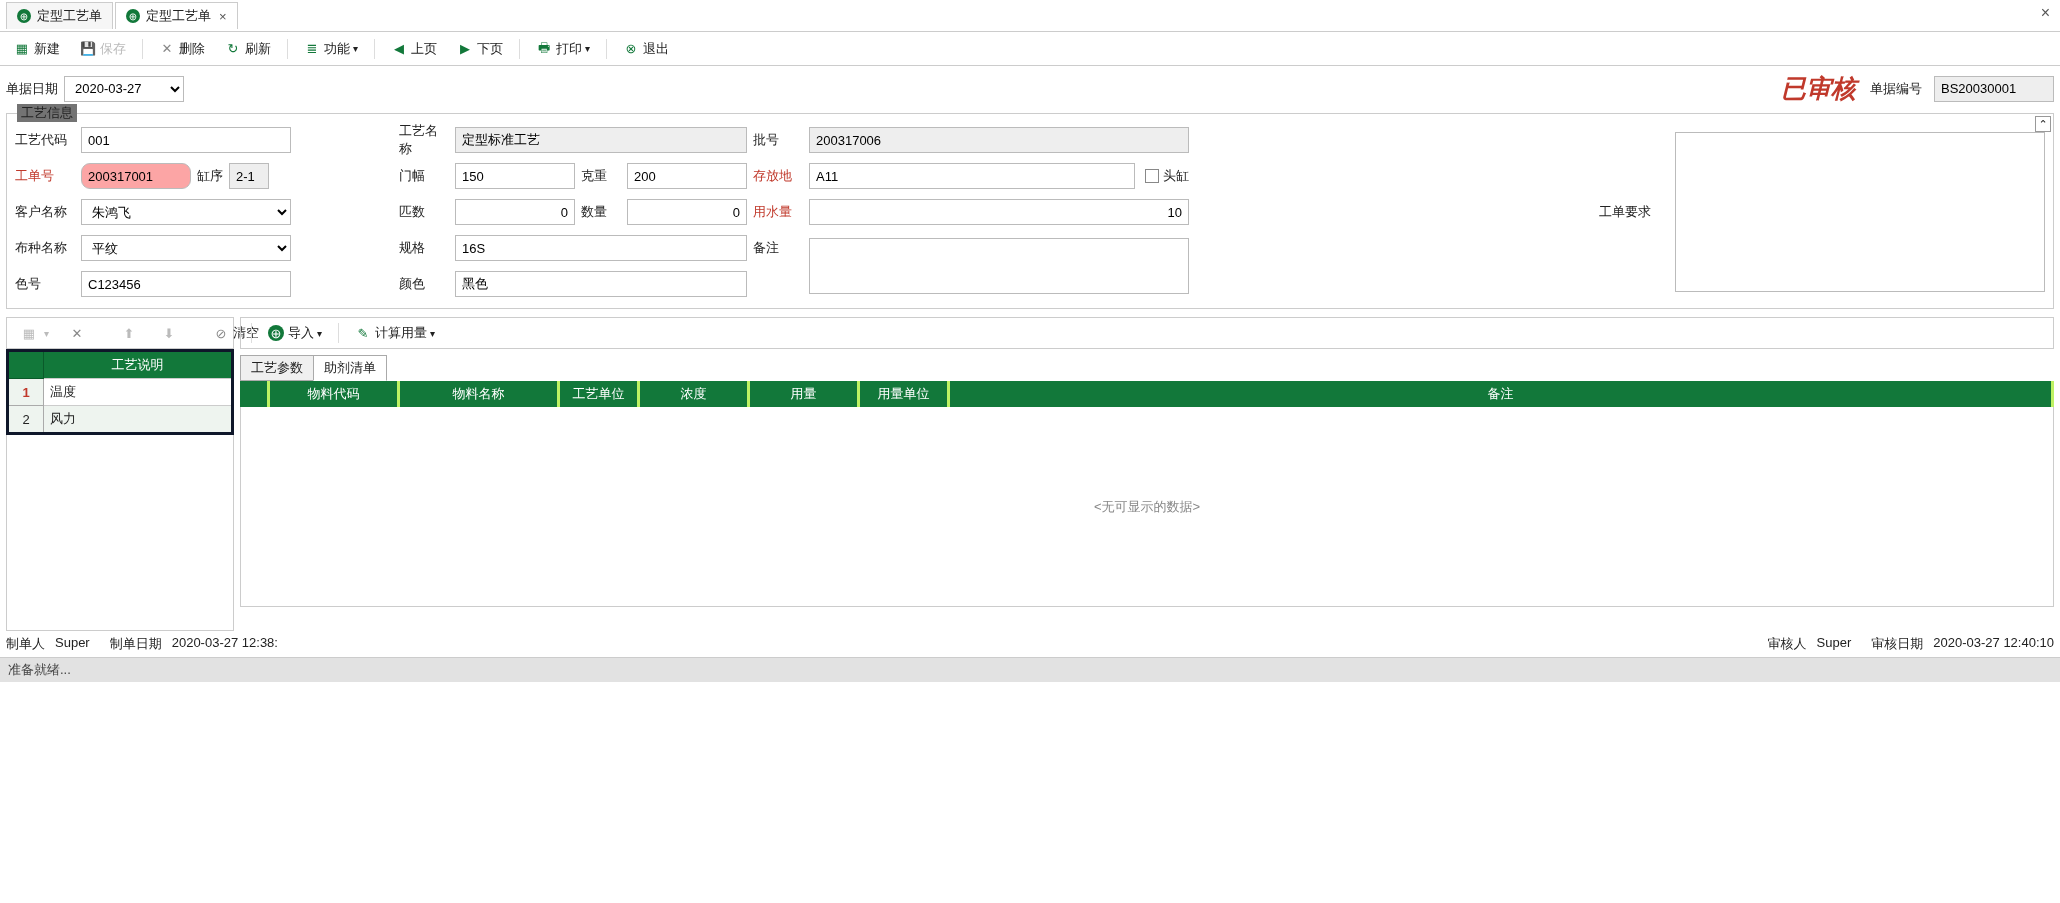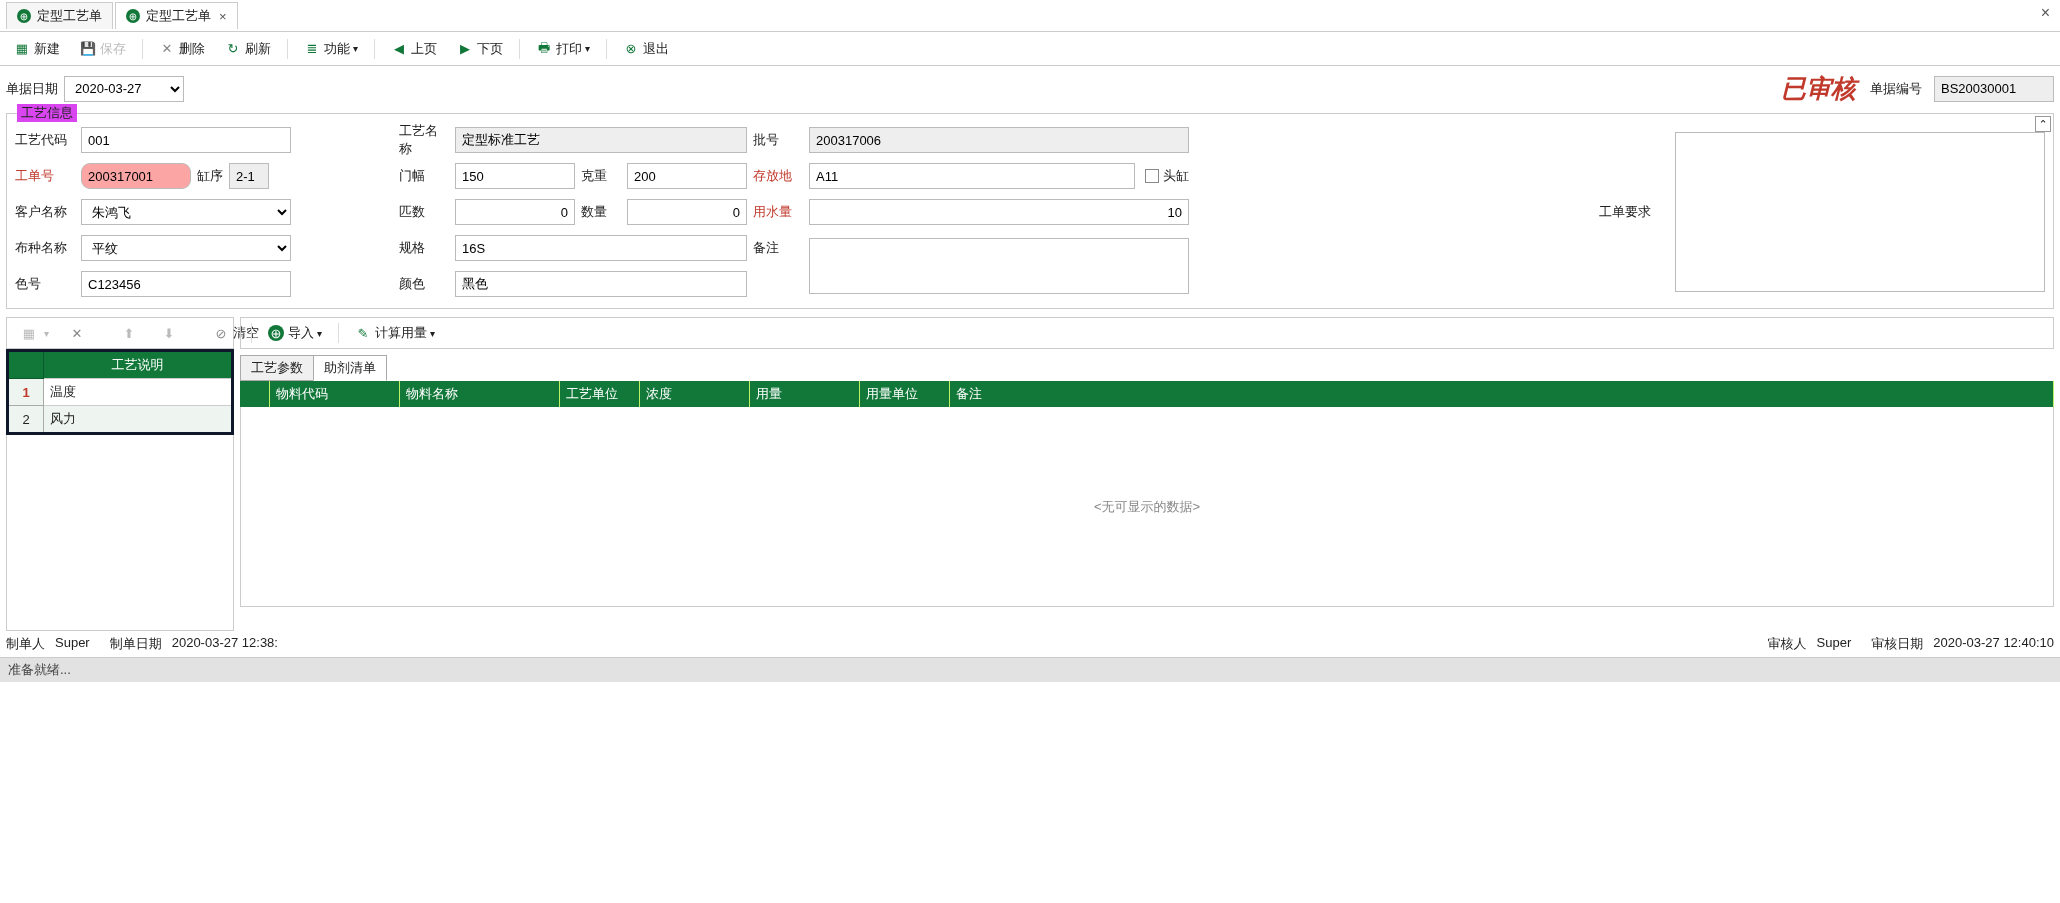--- a/index.html
+++ b/index.html
@@ -17,21 +17,21 @@
   .ic-green { color: #12783a; }
   .sep { width: 1px; height: 20px; background: #ddd; margin: 0 4px; }
   .field-row { display: flex; align-items: center; padding: 6px; gap: 6px; }
   .label { color: #222; }
   .label.red { color: #c0392b; }
   select, input[type=text] { border: 1px solid #bbb; padding: 3px 6px; height: 26px; background: #fff; font-size: 13px; }
   input[readonly] { background: #eee; }
   .stamp { color: #c0392b; font-weight: bold; font-size: 25px; font-style: italic; margin-left: auto; }
   .docnum-label { margin: 0 6px 0 8px; }
   .fieldset { border: 1px solid #ccc; margin: 2px 6px; position: relative; padding: 10px 8px 8px 8px; }
-  .legend { position: absolute; top: -10px; left: 10px; background: #d946ef; padding: 0 4px; }
+  .legend { position: absolute; top: -10px; left: 10px; background: #737373; padding: 0 4px; }
   .fieldset .collapse-btn { position: absolute; right: 2px; top: 2px; width: 16px; height: 16px; border: 1px solid #999; text-align: center; line-height: 14px; font-size: 11px; cursor: pointer; }
   .grid { display: grid; grid-template-columns: 60px 210px 40px 50px 50px 120px 40px 120px 50px 380px auto 70px 370px; grid-auto-rows: 32px; align-items: center; gap: 4px 6px; }
   .grid input, .grid select { width: 100%; }
   .textarea { border: 1px solid #bbb; height: 56px; grid-row: span 2; background: #fff; }
   .bigbox { border: 1px solid #bbb; height: 160px; grid-row: span 5; }
   .subtoolbar { display: flex; align-items: center; height: 32px; border: 1px solid #ccc; padding: 0 6px; gap: 4px; margin: 6px 6px 0 6px; }
   .subtoolbar.small { margin: 6px 0 0 0; }
   .split-main { display: flex; gap: 6px; padding: 0 6px; }
   .left-panel { width: 228px; }
   .right-panel { flex: 1; }
@@ -39,21 +39,21 @@
   .grid-table th { background: #12783a; color: #fff; font-weight: normal; padding: 4px 6px; border-right: 1px solid #0a5a2a; font-size: 13px; }
   .grid-table td { border: 1px solid #ccc; padding: 4px 6px; }
   .grid-table .rownum { width: 36px; text-align: center; background: #eef4ef; border: 1px solid #aaa; }
   .grid-table .rowhead th:first-child { width: 36px; background: #12783a; border: 1px solid #0a5a2a; }
   .grid-table tr.even td { background: #eef4ef; }
   .grid-table .rownum.red { color: #c0392b; font-weight: bold; }
   .detail-tabs { display: flex; margin-top: 6px; }
   .dtab { border: 1px solid #aaa; padding: 3px 10px; cursor: pointer; background: #f0f0f0; margin-right: -1px; }
   .dtab.active { background: #fff; border-bottom: 1px solid #fff; position: relative; z-index: 1; }
   .detail-headers { display: flex; background: #12783a; color: #fff; }
-  .detail-headers div { padding: 4px 6px; border-right: 1px solid #bef264; text-align: left; }
+  .detail-headers div { padding: 4px 6px; border-right: 3px solid #bef264; text-align: center; }
   .detail-body { border: 1px solid #ccc; border-top: none; height: 200px; display: flex; align-items: center; justify-content: center; color: #888; }
   .footer-row { display: flex; align-items: center; padding: 4px 6px; gap: 20px; }
   .footer-row .pair { display: flex; gap: 10px; }
   .status-bar { background: #e2e2e2; padding: 3px 8px; color: #444; border-top: 1px solid #ccc; }
   .check { display: inline-flex; align-items: center; gap: 4px; }
   .check .box { width: 14px; height: 14px; border: 1px solid #888; }
   .caret { font-size: 10px; margin-left: 3px; }
   .left-grid-body { border: 1px solid #ccc; border-top: none; height: 196px; }
 </style>
 </head>

